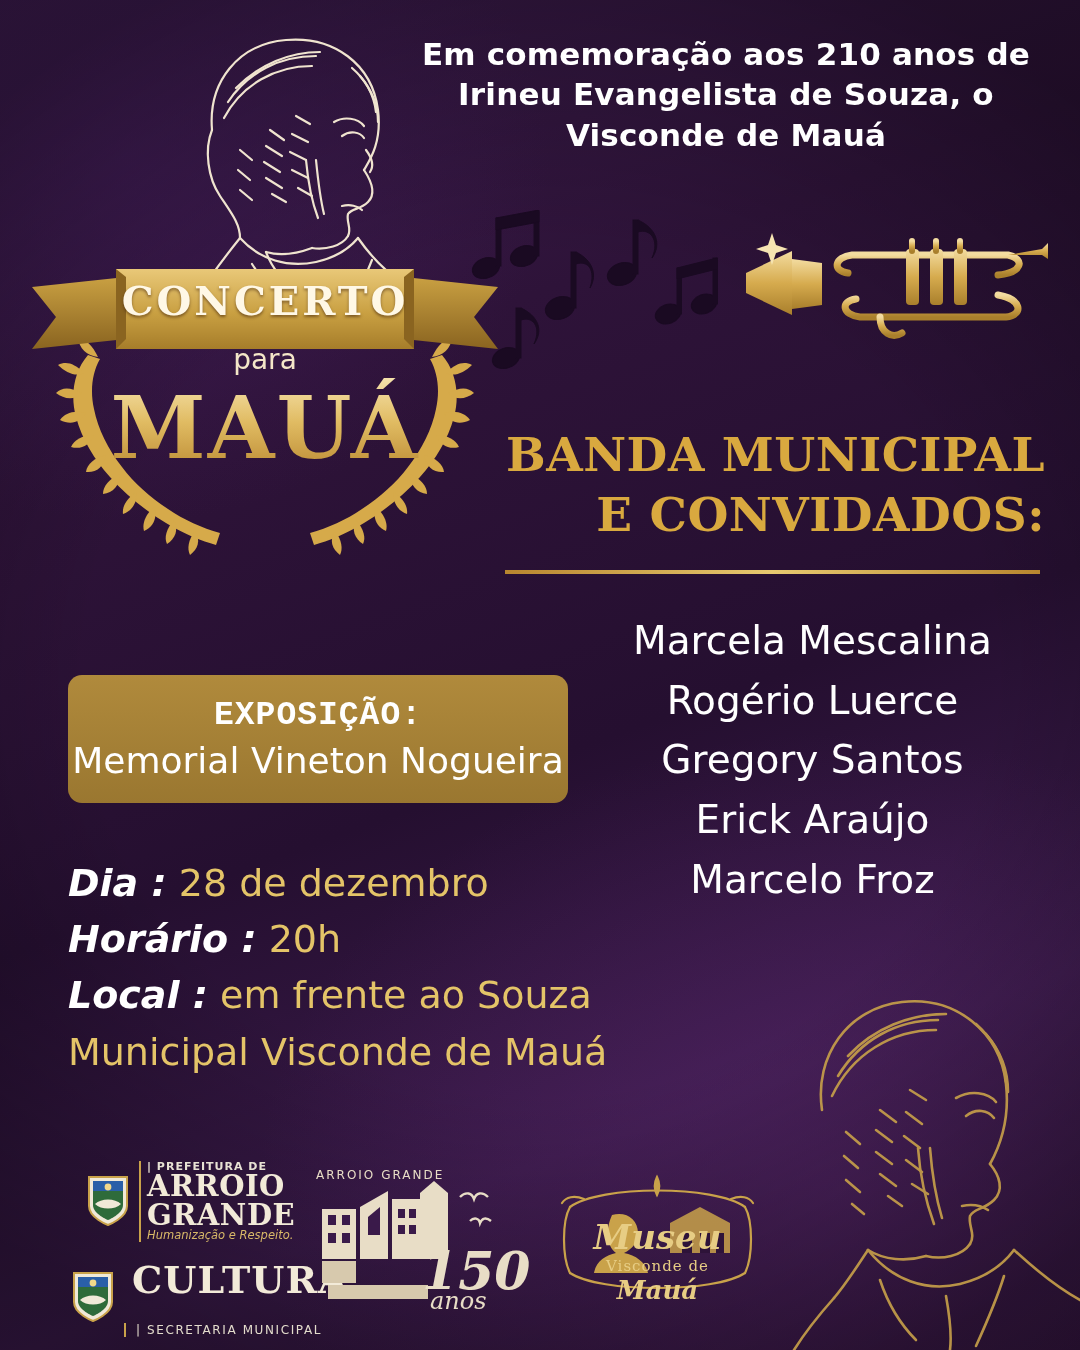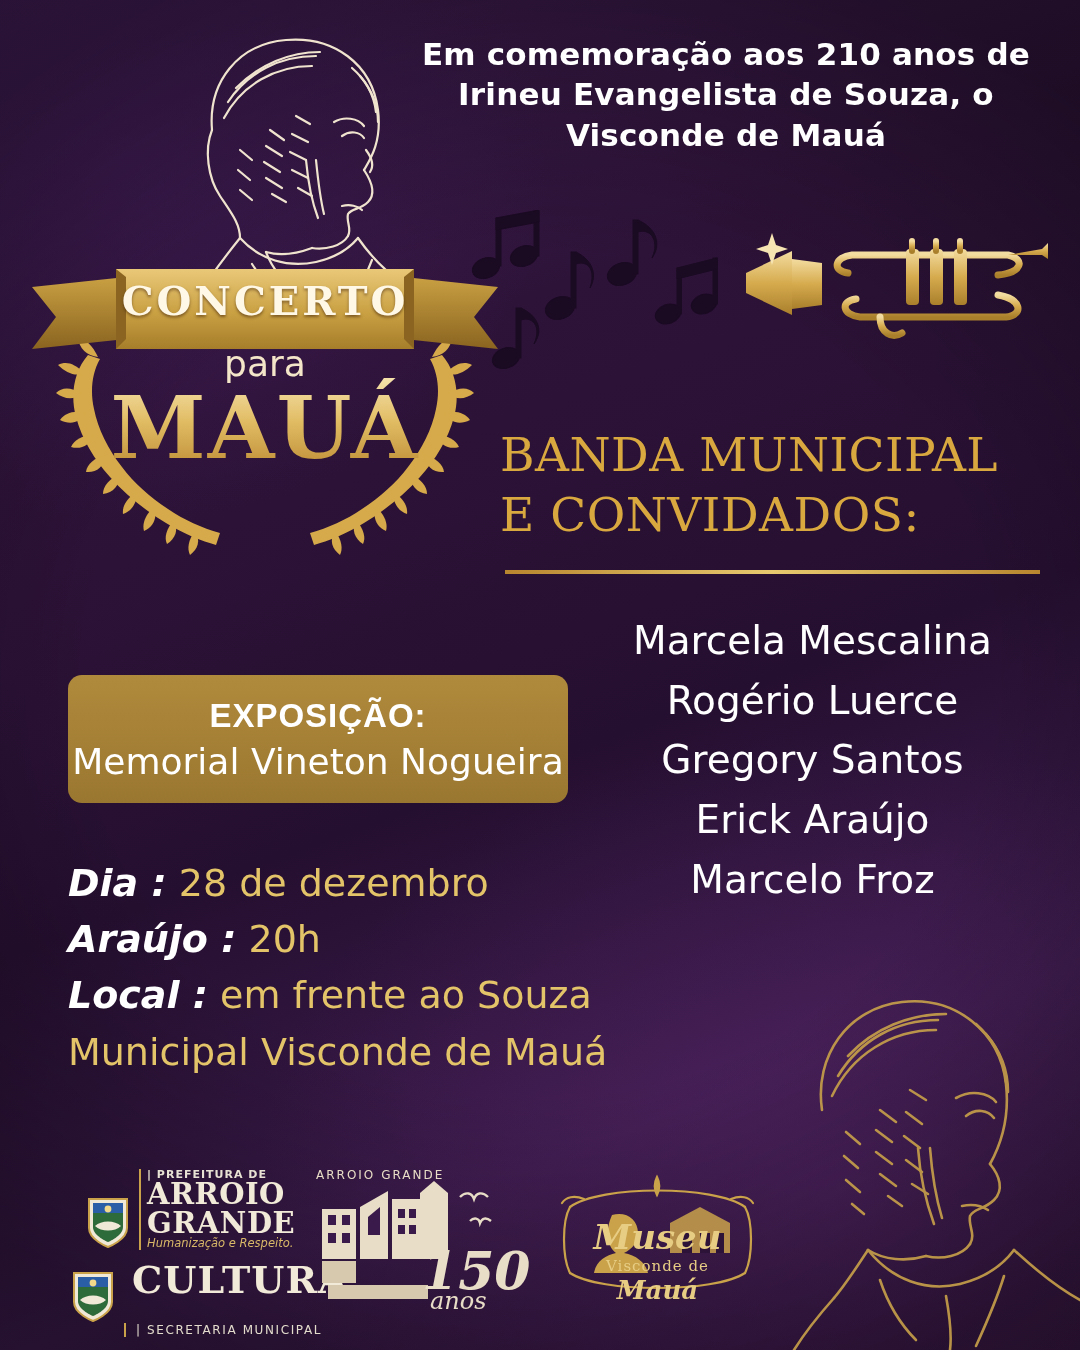--- a/index.html
+++ b/index.html
@@ -83,21 +83,21 @@
     z-index: 3;
   }
   .para-text {
     position: absolute;
     left: 0;
     top: 118px;
     width: 470px;
     text-align: center;
     font-family: "DejaVu Sans", sans-serif;
     font-weight: 400;
-    font-size: 36px;
+    font-size: 28px;
     color: #f4e6c8;
   }
   .maua-text {
     position: absolute;
     left: 0;
     top: 152px;
     width: 470px;
     text-align: center;
     font-family: "DejaVu Serif", serif;
     font-weight: 700;
@@ -126,23 +126,23 @@
     height: 160px;
     z-index: 4;
   }
 
   
   .band-heading {
     position: absolute;
     left: 500px;
     top: 425px;
     width: 545px;
-    text-align: left;
+    text-align: right;
     font-family: "DejaVu Serif", serif;
-    font-weight: 400;
+    font-weight: 700;
     font-size: 47px;
     line-height: 1.28;
     letter-spacing: 0.5px;
     color: #d9a93f;
     z-index: 6;
   }
   .band-rule {
     position: absolute;
     left: 505px;
     top: 570px;
@@ -177,21 +177,21 @@
     height: 128px;
     background: linear-gradient(180deg, #b08a3c 0%, #9a7730 100%);
     border-radius: 14px;
     display: flex;
     flex-direction: column;
     align-items: center;
     justify-content: center;
     z-index: 6;
   }
   .expo-title {
-    font-family: Liberation Sans, sans-serif;
+    font-family: Liberation Mono, monospace;
     font-weight: 700;
     font-size: 33px;
     letter-spacing: 1px;
     color: #ffffff;
     margin-bottom: 6px;
   }
   .expo-sub {
     font-family: "DejaVu Sans", sans-serif;
     font-weight: 400;
     font-size: 36px;
@@ -244,23 +244,23 @@
     position: absolute;
     left: 40px;
     bottom: 22px;
     width: 720px;
     height: 175px;
     z-index: 7;
   }
   .logo-pref {
     position: absolute;
     left: 45px;
-    top: 16px;
+    top: 8px;
     display: flex;
-    align-items: flex-end;
+    align-items: center;
   }
   .crest {
     width: 46px; height: 54px;
     margin-right: 8px;
   }
   .pref-text { line-height: 1; }
   .pref-top {
     font-size: 11px;
     letter-spacing: 1px;
     color: #e8e2d4;
@@ -558,21 +558,21 @@
     <div class="expo-title">EXPOSIÇÃO:</div>
     <div class="expo-sub">Memorial Vineton Nogueira</div>
   </div>
 
   <div class="info">
     <div class="info-row">
       <span class="info-label">Dia :</span>
       <span class="info-value">28 de dezembro</span>
     </div>
     <div class="info-row">
-      <span class="info-label">Araújo :</span>
+      <span class="info-label">Horário :</span>
       <span class="info-value">20h</span>
     </div>
     <div class="info-row">
       <span class="info-label">Local :</span>
       <span class="info-value">em frente ao Souza</span>
     </div>
     <div class="info-cont">Municipal Visconde de Mauá</div>
   </div>
 
   <div class="portrait-bottom">

